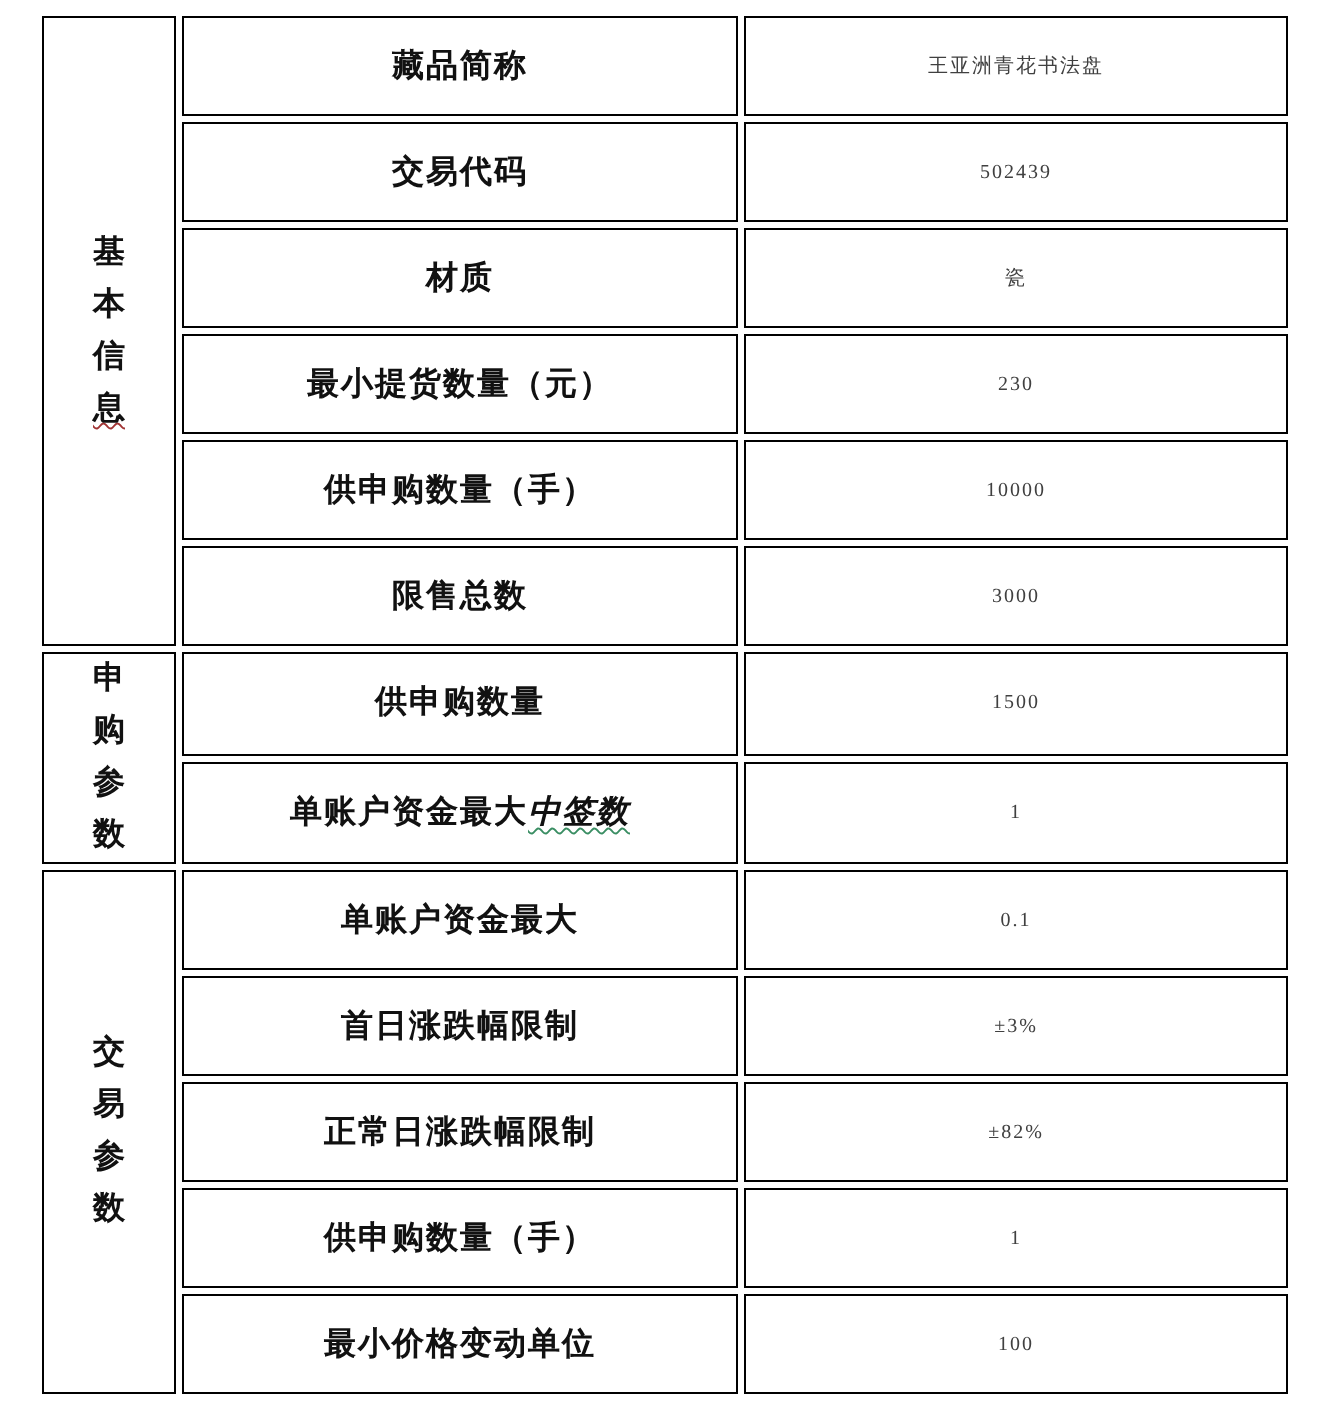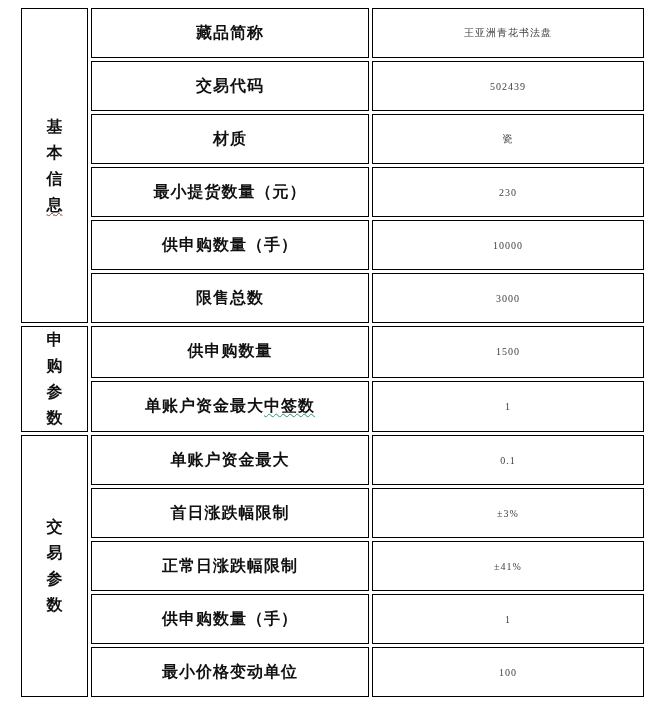--- a/index.html
+++ b/index.html
@@ -61,20 +61,21 @@
     text-underline-offset: 2px;
     text-decoration-skip-ink: none;
   }
   .sq-green {
     text-decoration-line: underline;
     text-decoration-style: wavy;
     text-decoration-color: var(--squiggle-green, #3a8e63);
     text-decoration-thickness: 1px;
     text-underline-offset: 2px;
     text-decoration-skip-ink: none;
+    font-style: italic;
   }
 </style>
 </head>
 <body>
 
 <table class="info">
   <colgroup>
     <col style="width:67px">
     <col style="width:278px">
     <col style="width:272px">
@@ -142,21 +143,21 @@
       </td>
       <td class="lbl"><span>单账户资金最大</span></td>
       <td class="val"><span>0.1</span></td>
     </tr>
     <tr>
       <td class="lbl"><span>首日涨跌幅限制</span></td>
       <td class="val"><span>±3%</span></td>
     </tr>
     <tr>
       <td class="lbl"><span>正常日涨跌幅限制</span></td>
-      <td class="val"><span>±41%</span></td>
+      <td class="val"><span>±82%</span></td>
     </tr>
     <tr>
       <td class="lbl"><span>供申购数量（手）</span></td>
       <td class="val"><span>1</span></td>
     </tr>
     <tr>
       <td class="lbl"><span>最小价格变动单位</span></td>
       <td class="val"><span>100</span></td>
     </tr>
   </tbody>

